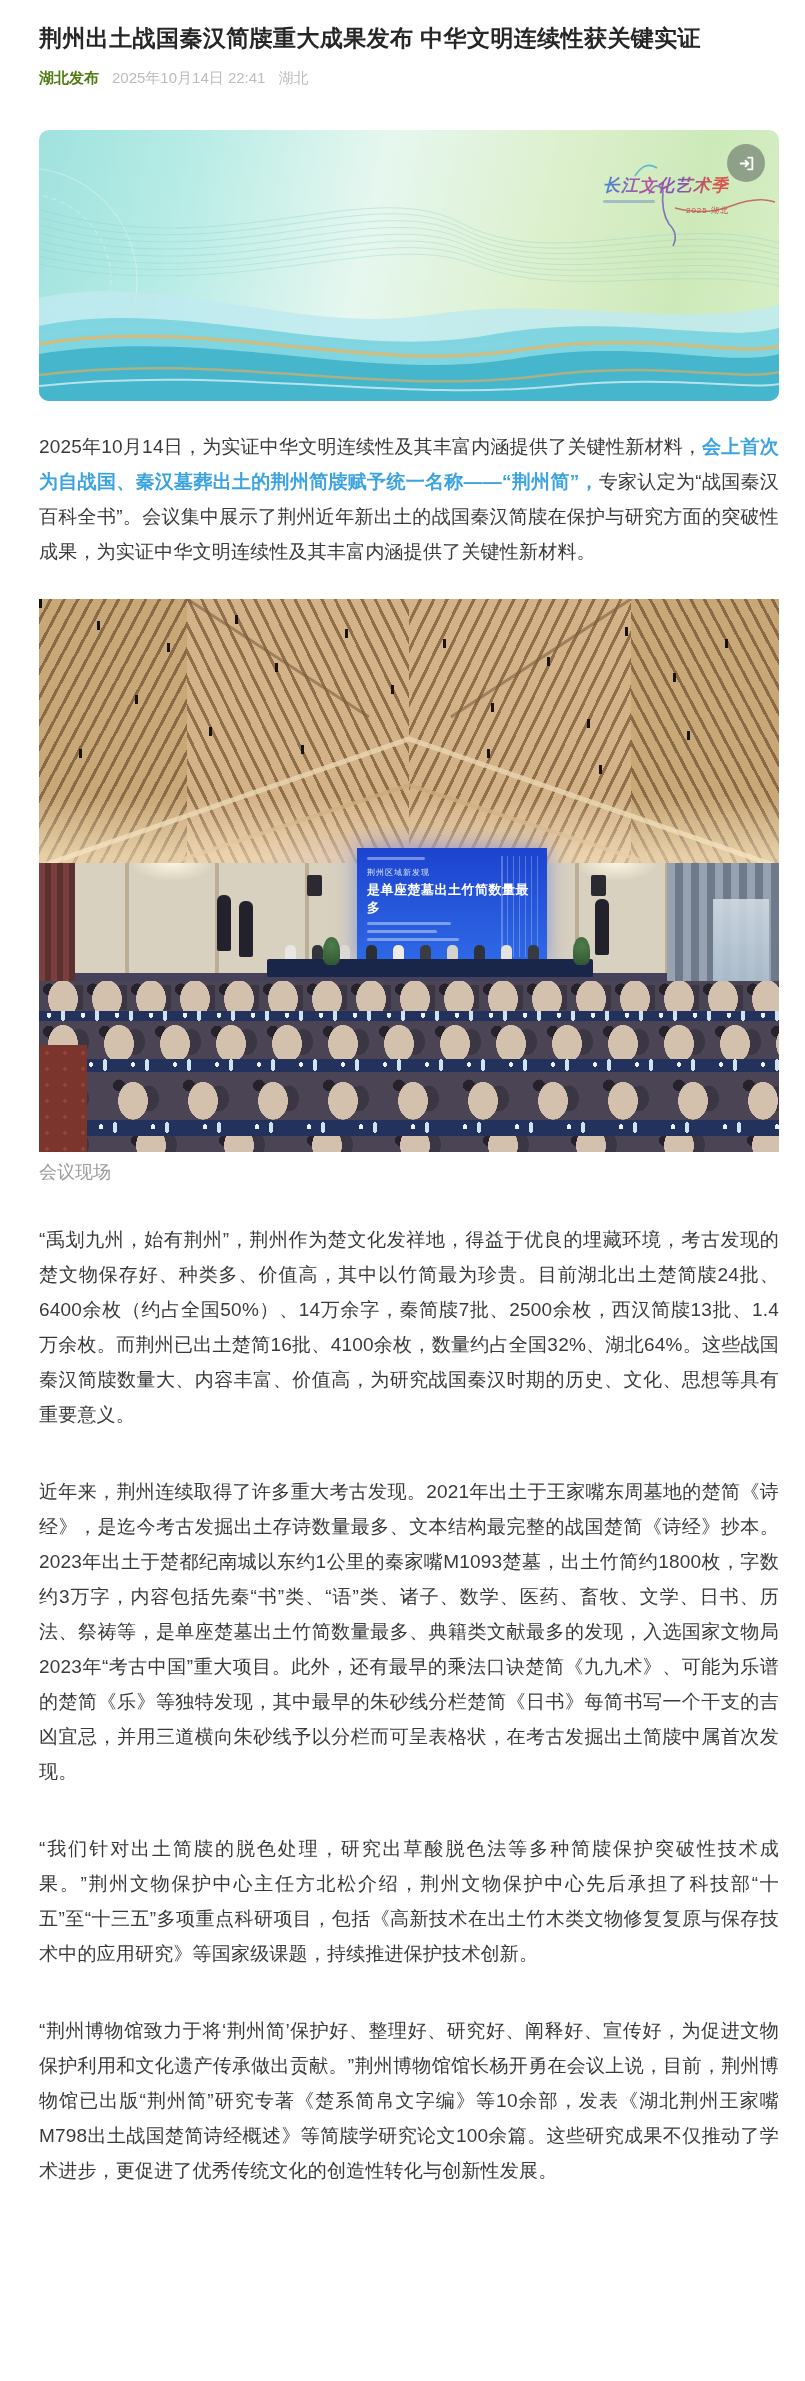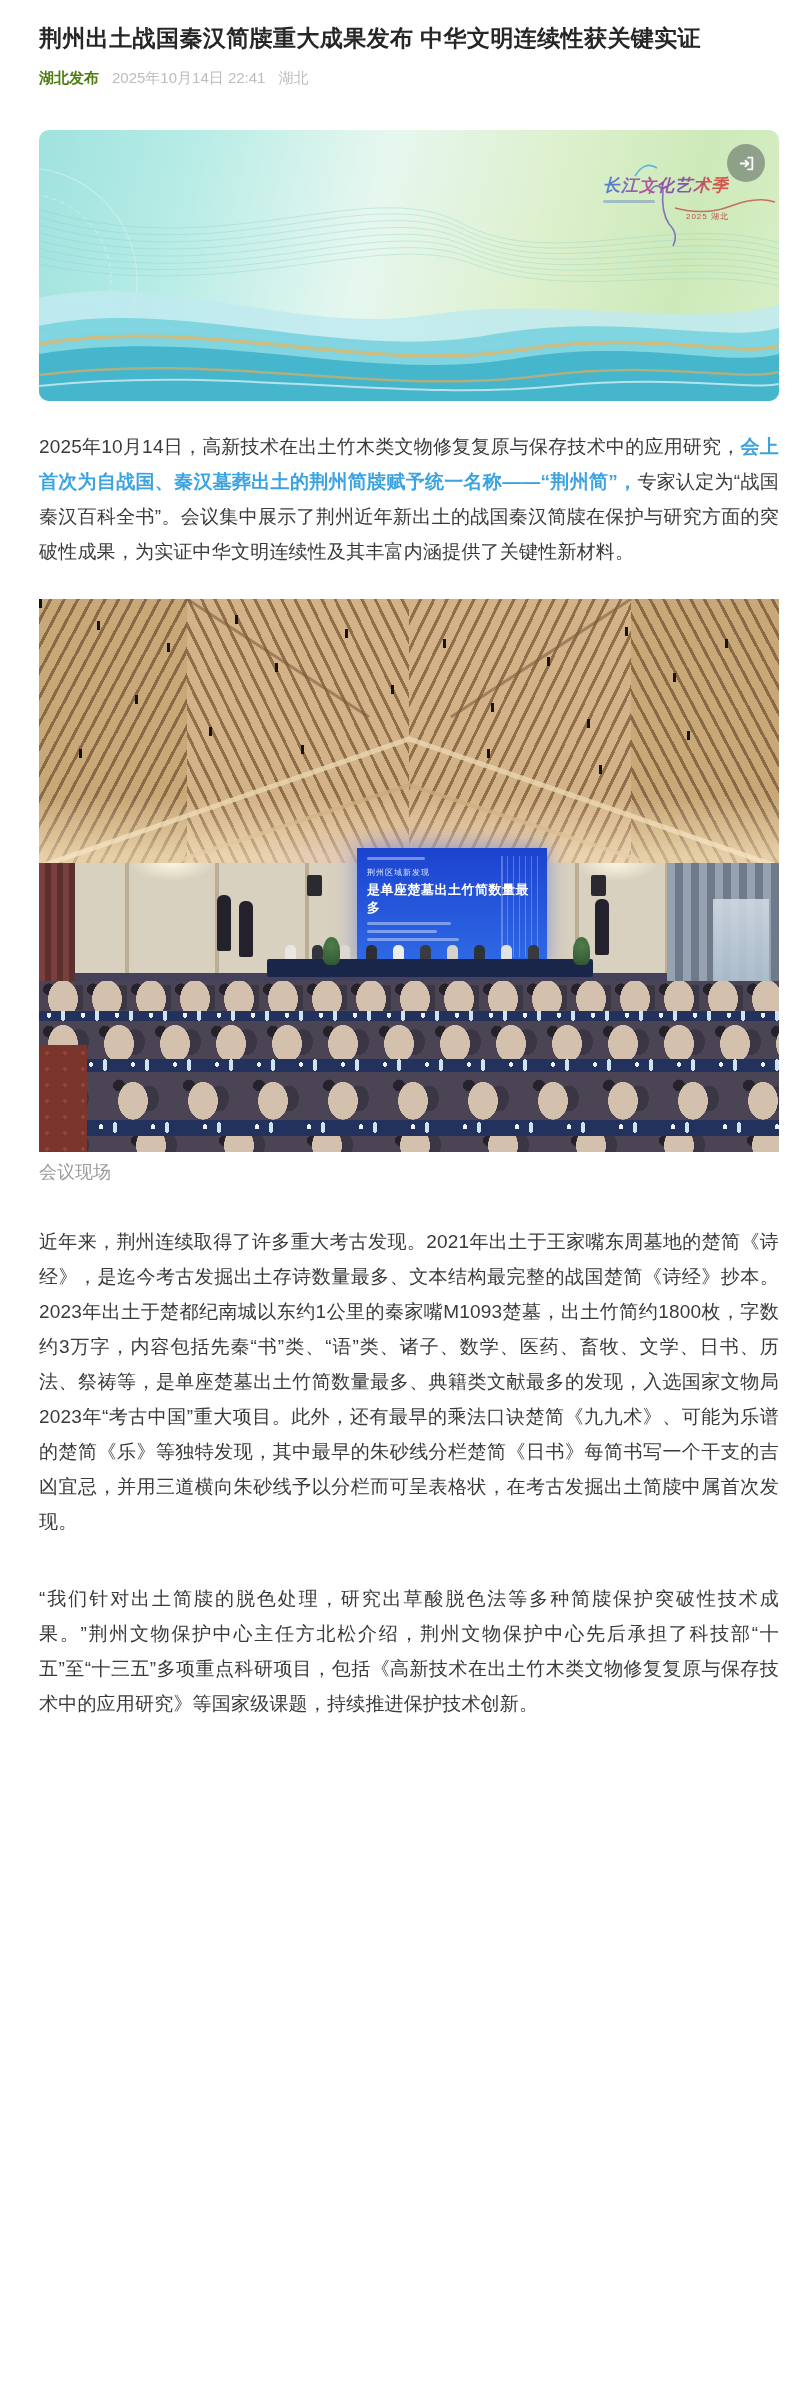--- a/index.html
+++ b/index.html
@@ -15,21 +15,21 @@
   
   .banner{margin-top:42px;width:740px;height:271px;position:relative;overflow:hidden;border-radius:10px;
     background:linear-gradient(103deg,#9fe2de 0%,#b8ece6 20%,#e6f7ef 44%,#ddf0cd 66%,#cde9b9 84%,#d8efc6 100%);}
   .banner svg.waves{position:absolute;inset:0;width:100%;height:100%;}
   .blogo{position:absolute;right:50px;top:44px;text-align:left;}
   .blogo-title{font-size:17px;font-weight:700;font-style:italic;letter-spacing:1px;
     font-family:"DejaVu Serif","Liberation Serif",serif;
     background:linear-gradient(95deg,#3f89d8 0%,#b94f9e 35%,#7a55b8 60%,#d7544e 85%);
     -webkit-background-clip:text;background-clip:text;color:transparent;}
   .blogo-bar{width:52px;height:3px;background:#7d9cc4;opacity:.6;margin-top:3px;border-radius:2px;}
-  .blogo-sub{font-size:8px;color:#c0504d;margin-top:8px;text-align:right;letter-spacing:1px;}
+  .blogo-sub{font-size:8px;color:#c0504d;margin-top:2px;text-align:right;letter-spacing:1px;}
   .expand{position:absolute;top:14px;right:14px;width:38px;height:38px;border-radius:50%;
     background:rgba(104,114,106,.62);display:flex;align-items:center;justify-content:center;cursor:pointer;}
 
   
   .para{font-size:19px;line-height:35px;color:#3a3a3a;text-align:justify;margin:42px 0 0;letter-spacing:.2px;}
   .para.first{margin-top:28px;}
   .para.after-caption{margin-top:40px;}
   .hl{color:var(--link,#3ba3e2);font-weight:700;text-decoration:none;cursor:pointer;}
 
   
@@ -145,21 +145,21 @@
     </div>
     <div class="expand">
       <svg width="17" height="17" viewBox="0 0 16 16" fill="none" stroke="#ffffff" stroke-width="1.7" stroke-linecap="round" stroke-linejoin="round">
         <path d="M9.5 2.5 H13.5 V13.5 H9.5"></path>
         <path d="M2.5 8 H9.5"></path>
         <path d="M7 5.3 L9.8 8 L7 10.7"></path>
       </svg>
     </div>
   </div>
 
-  <p class="para first"><span>2025年10月14日，高新技术在出土竹木类文物修复复原与保存技术中的应用研究，</span><a class="hl">会上首次为自战国、秦汉墓葬出土的荆州简牍赋予统一名称——“荆州简”，</a><span>专家认定为“战国秦汉百科全书”。会议集中展示了荆州近年新出土的战国秦汉简牍在保护与研究方面的突破性成果，为实证中华文明连续性及其丰富内涵提供了关键性新材料。</span></p>
+  <p class="para first"><span>2025年10月14日，为实证中华文明连续性及其丰富内涵提供了关键性新材料，</span><a class="hl">会上首次为自战国、秦汉墓葬出土的荆州简牍赋予统一名称——“荆州简”，</a><span>专家认定为“战国秦汉百科全书”。会议集中展示了荆州近年新出土的战国秦汉简牍在保护与研究方面的突破性成果，为实证中华文明连续性及其丰富内涵提供了关键性新材料。</span></p>
 
   <div class="photo">
     <div class="ph-abs ceiling">
       <div class="ph-abs c-left"></div>
       <div class="ph-abs c-midL"></div>
       <div class="ph-abs c-midR"></div>
       <div class="ph-abs c-right"></div>
       <svg class="ph-abs" style="left:0;top:0;width:740px;height:268px" viewBox="0 0 740 268">
         <path d="M0,268 L370,140 L740,268" stroke="#e8d3ae" stroke-width="5" fill="none" opacity=".85"></path>
         <path d="M120,268 L370,186 L622,268" stroke="#caa97c" stroke-width="4" fill="none" opacity=".8"></path>
@@ -219,16 +219,18 @@
       <div class="tbl" style="height:16px;background-size:52px 100%"></div>
     </div>
     <div class="ph-abs arow" style="top:537px">
       <div class="seats" style="height:16px;background-size:88px 100%"></div>
     </div>
     <div class="ph-abs carpet"></div>
   </div>
 
   <div class="caption">会议现场</div>
 
+  <p class="para after-caption">“禹划九州，始有荆州”，荆州作为楚文化发祥地，得益于优良的埋藏环境，考古发现的楚文物保存好、种类多、价值高，其中以竹简最为珍贵。目前湖北出土楚简牍24批、6400余枚（约占全国50%）、14万余字，秦简牍7批、2500余枚，西汉简牍13批、1.4万余枚。而荆州已出土楚简16批、4100余枚，数量约占全国32%、湖北64%。这些战国秦汉简牍数量大、内容丰富、价值高，为研究战国秦汉时期的历史、文化、思想等具有重要意义。</p>
   <p class="para">近年来，荆州连续取得了许多重大考古发现。2021年出土于王家嘴东周墓地的楚简《诗经》，是迄今考古发掘出土存诗数量最多、文本结构最完整的战国楚简《诗经》抄本。 2023年出土于楚都纪南城以东约1公里的秦家嘴M1093楚墓，出土竹简约1800枚，字数约3万字，内容包括先秦“书”类、“语”类、诸子、数学、医药、畜牧、文学、日书、历法、祭祷等，是单座楚墓出土竹简数量最多、典籍类文献最多的发现，入选国家文物局2023年“考古中国”重大项目。此外，还有最早的乘法口诀楚简《九九术》、可能为乐谱的楚简《乐》等独特发现，其中最早的朱砂线分栏楚简《日书》每简书写一个干支的吉凶宜忌，并用三道横向朱砂线予以分栏而可呈表格状，在考古发掘出土简牍中属首次发现。</p>
   <p class="para">“我们针对出土简牍的脱色处理，研究出草酸脱色法等多种简牍保护突破性技术成果。”荆州文物保护中心主任方北松介绍，荆州文物保护中心先后承担了科技部“十五”至“十三五”多项重点科研项目，包括《高新技术在出土竹木类文物修复复原与保存技术中的应用研究》等国家级课题，持续推进保护技术创新。</p>
+  <p class="para">“荆州博物馆致力于将‘荆州简’保护好、整理好、研究好、阐释好、宣传好，为促进文物保护利用和文化遗产传承做出贡献。”荆州博物馆馆长杨开勇在会议上说，目前，荆州博物馆已出版“荆州简”研究专著《楚系简帛文字编》等10余部，发表《湖北荆州王家嘴M798出土战国楚简诗经概述》等简牍学研究论文100余篇。这些研究成果不仅推动了学术进步，更促进了优秀传统文化的创造性转化与创新性发展。</p>
 
 </div>
 
 </body></html>

